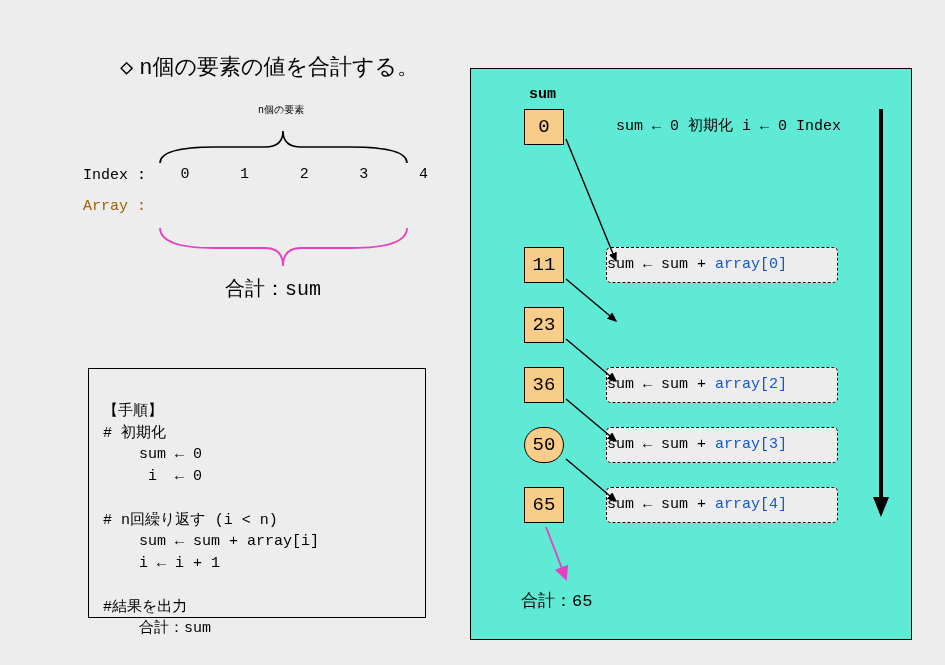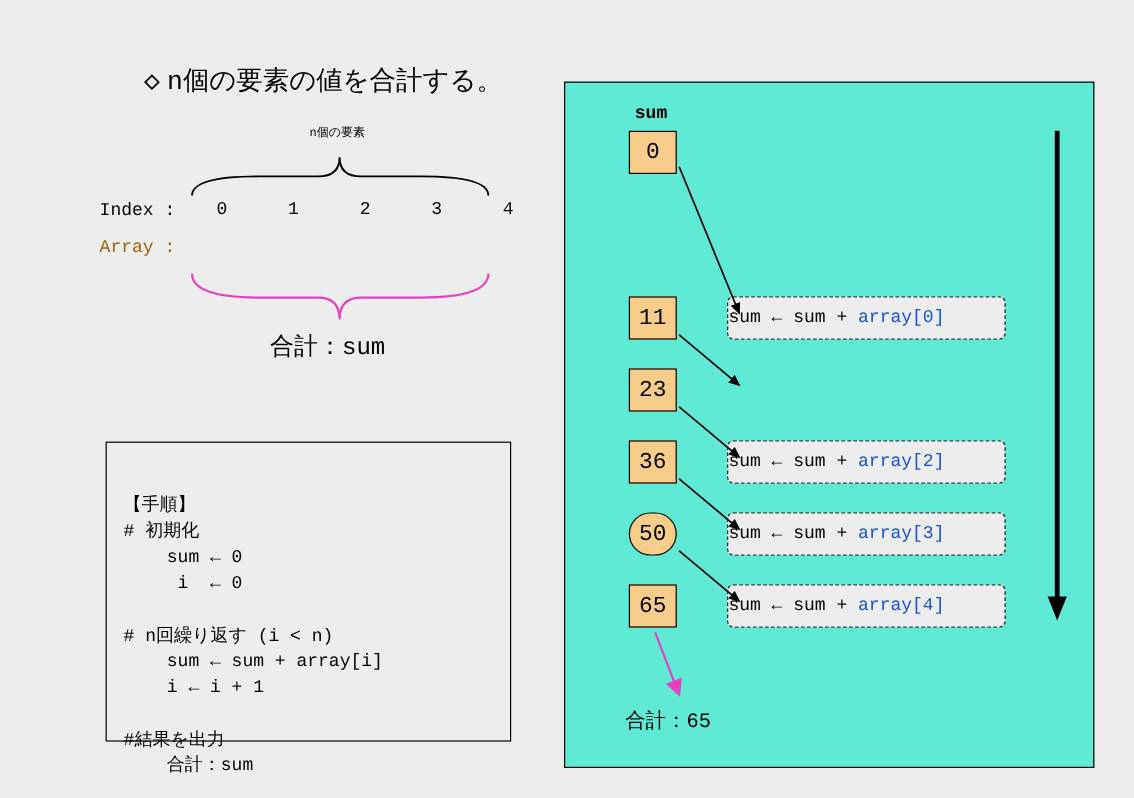--- a/index.html
+++ b/index.html
@@ -97,21 +97,21 @@
   }
   
   .proc-box {
     position: absolute;
     left: 88px;
     top: 368px;
     width: 338px;
     height: 250px;
     border: 1.6px solid #000;
     background: #ededed;
-    padding: 20px 14px;
+    padding: 10px 14px;
     box-sizing: border-box;
     font-family: "MS Gothic", "Courier New", monospace;
     font-size: 15px;
     line-height: 1.45;
     color: #000;
     white-space: pre;
   }
   
   .trace-panel {
     position: absolute;
@@ -231,20 +231,22 @@
 <span></span>
 <span>#結果を出力</span>
 <span>    合計：sum</span></div>
 
   <div class="trace-panel">
     <div class="trace-inner">
 
       <div class="sum-hdr">sum</div>
 
       <div class="sum-cell" style="top:40px;">0</div>
+      <div class="init-lines"><span>sum ← 0 初期化</span>
+<span> i  ← 0 Index</span></div>
 
       <div class="sum-cell" style="top:178px;">11</div>
       <div class="op-box" style="top:178px;"><span>sum ← sum + </span><span class="blue">array[0]</span></div>
 
       <div class="sum-cell" style="top:238px;">23</div>
 
       <div class="sum-cell" style="top:298px;">36</div>
       <div class="op-box" style="top:298px;"><span>sum ← sum + </span><span class="blue">array[2]</span></div>
 
       <div class="sum-cell" style="top:358px;border-radius:18px;">50</div>

